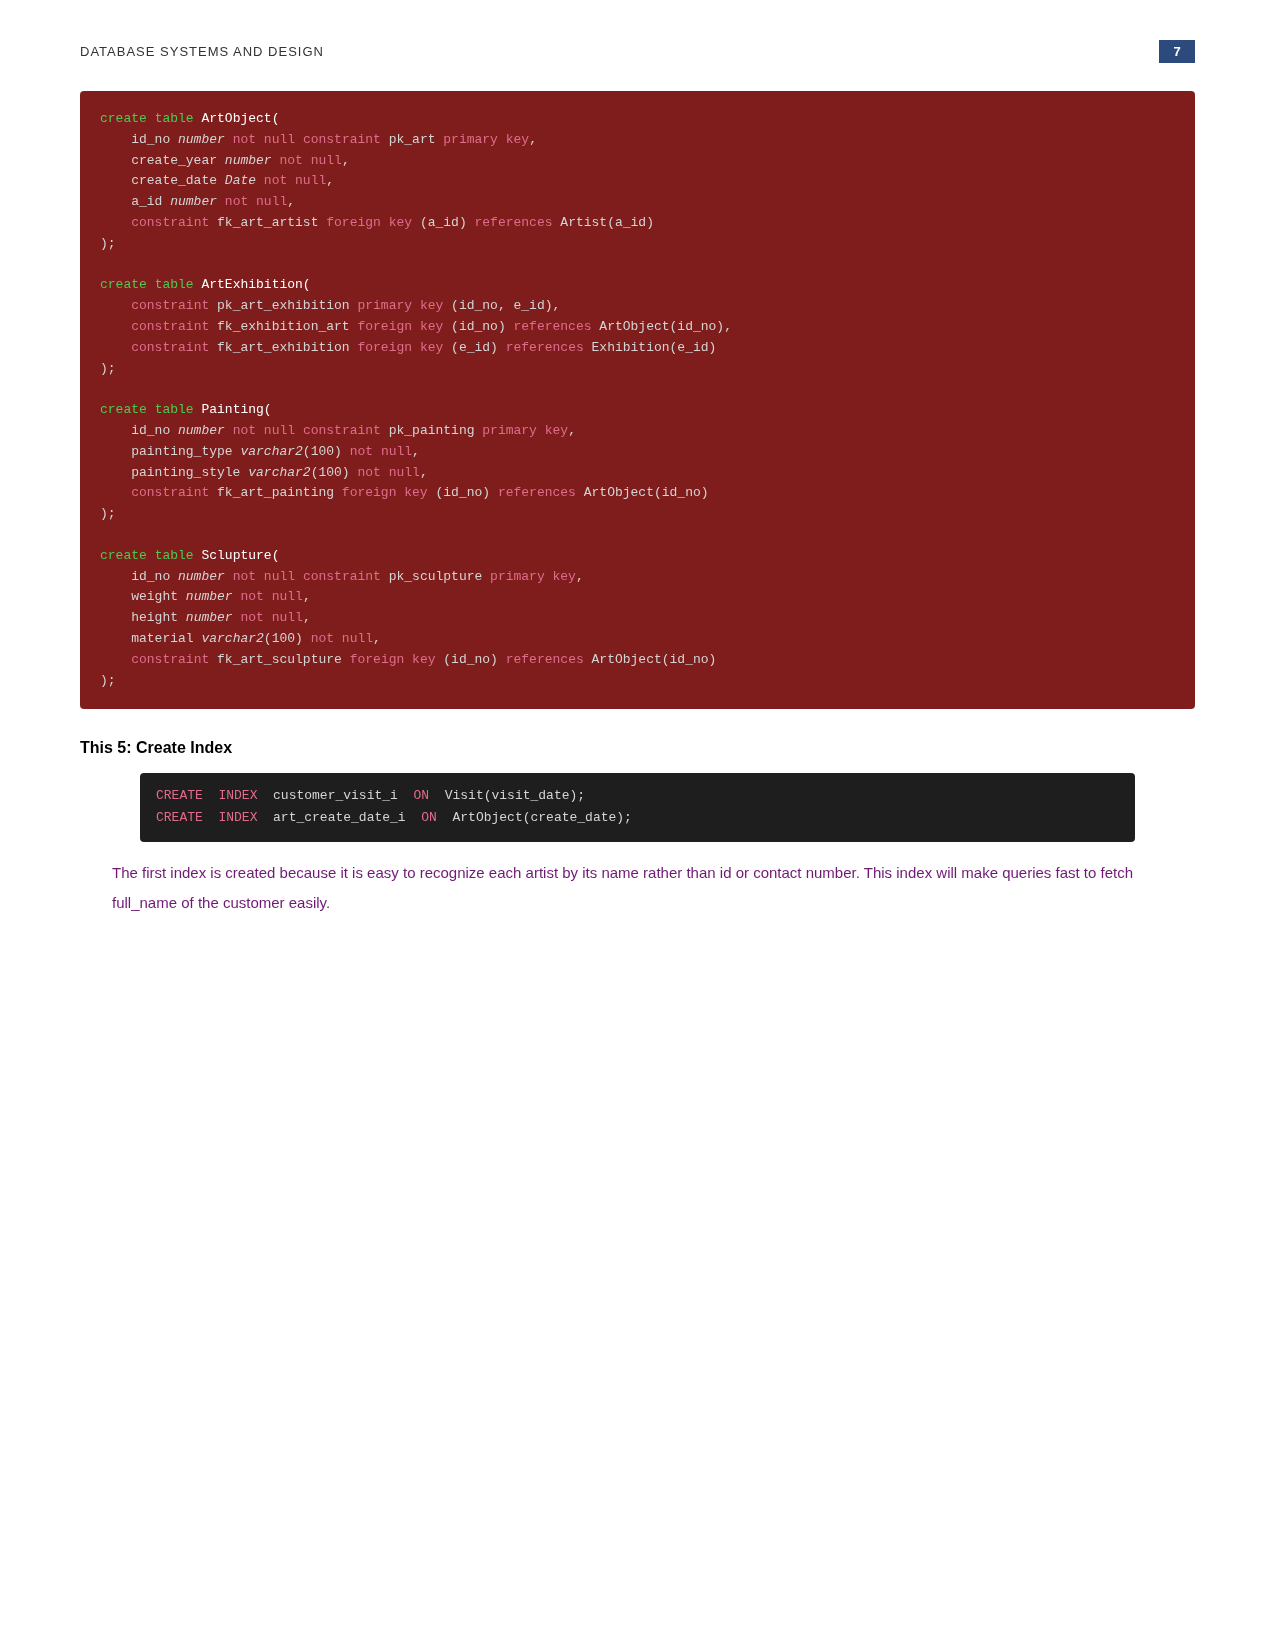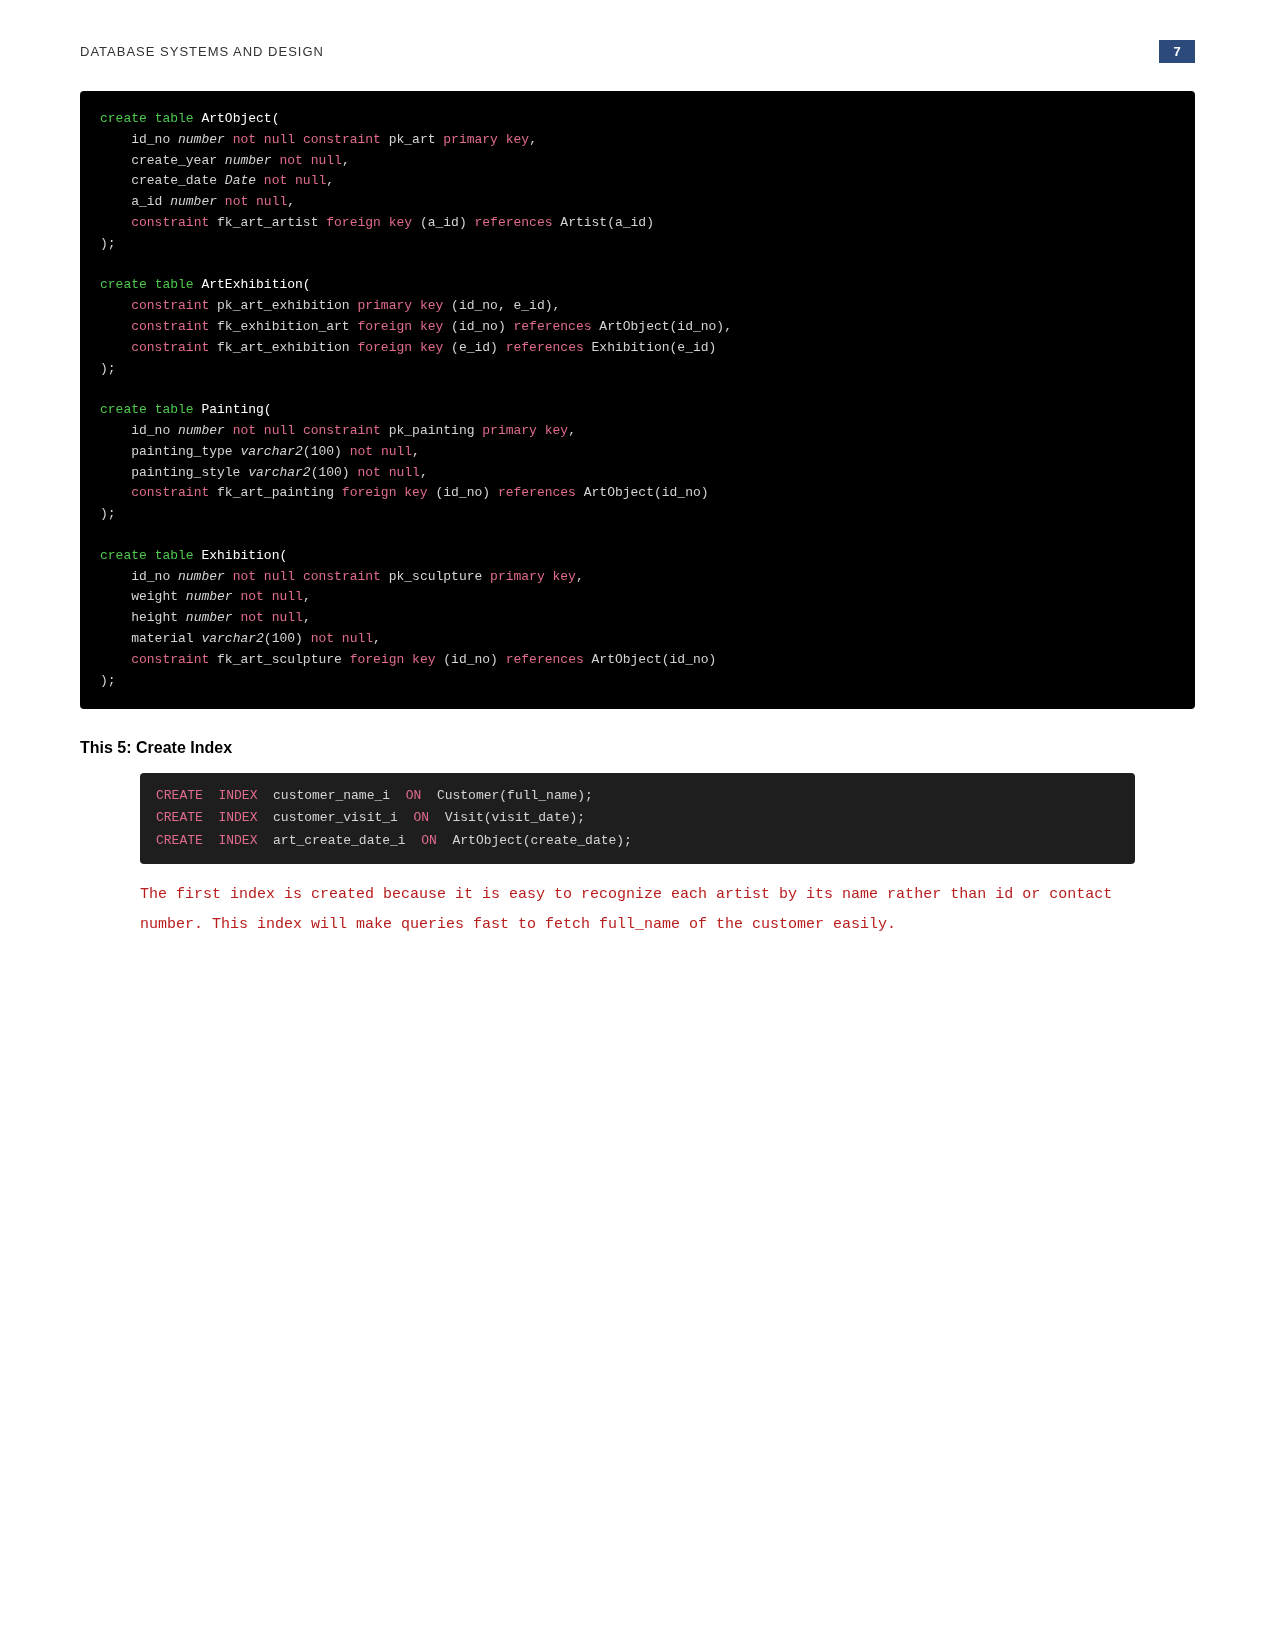--- a/index.html
+++ b/index.html
@@ -35,21 +35,21 @@
       color: #ffffff;
       font-family: Arial, Helvetica, sans-serif;
       font-size: 13px;
       font-weight: bold;
       padding: 4px 12px;
       min-width: 36px;
       text-align: center;
     }
 
     .code-block {
-      background: #000000;
+      background: #7f1d1d;
       border-radius: 4px;
       padding: 18px 20px;
       margin: 20px 0 30px 0;
       font-family: 'Courier New', Courier, monospace;
       font-size: 13px;
       line-height: 1.6;
       overflow-x: auto;
       color: #d4d4d4;
     }
 
@@ -68,25 +68,25 @@
 
     .task-heading {
       font-family: Arial, Helvetica, sans-serif;
       font-size: 16px;
       font-weight: bold;
       margin: 30px 0 16px 0;
       color: #000;
     }
 
     .body-text {
-      font-family: Liberation Mono, monospace;
+      font-family: Liberation Sans, sans-serif;
       font-size: 15px;
       line-height: 2.0;
-      color: #b91c1c;
-      margin-left: 60px;
+      color: #701a75;
+      margin-left: 32px;
       margin-right: 20px;
     }
 
     .sql-line {
       display: block;
       white-space: pre;
     }
   </style>
 </head>
 <body>
@@ -115,33 +115,32 @@
   <span class="sql-line"> </span>
 
   <span class="sql-line"><span class="kw-green">create</span> <span class="kw-green">table</span> <span class="kw-white">Painting(</span></span>
   <span class="sql-line">    id_no <span class="kw-italic">number</span> <span class="kw-pink">not null</span> <span class="kw-pink">constraint</span> pk_painting <span class="kw-pink">primary key</span>,</span>
   <span class="sql-line">    painting_type <span class="kw-italic">varchar2</span>(100) <span class="kw-pink">not null</span>,</span>
   <span class="sql-line">    painting_style <span class="kw-italic">varchar2</span>(100) <span class="kw-pink">not null</span>,</span>
   <span class="sql-line">    <span class="kw-pink">constraint</span> fk_art_painting <span class="kw-pink">foreign key</span> (id_no) <span class="kw-pink">references</span> ArtObject(id_no)</span>
   <span class="sql-line">);</span>
   <span class="sql-line"> </span>
 
-  <span class="sql-line"><span class="kw-green">create</span> <span class="kw-green">table</span> <span class="kw-white">Exhibition(</span></span>
+  <span class="sql-line"><span class="kw-green">create</span> <span class="kw-green">table</span> <span class="kw-white">Sclupture(</span></span>
   <span class="sql-line">    id_no <span class="kw-italic">number</span> <span class="kw-pink">not null</span> <span class="kw-pink">constraint</span> pk_sculpture <span class="kw-pink">primary key</span>,</span>
   <span class="sql-line">    weight <span class="kw-italic">number</span> <span class="kw-pink">not null</span>,</span>
   <span class="sql-line">    height <span class="kw-italic">number</span> <span class="kw-pink">not null</span>,</span>
   <span class="sql-line">    material <span class="kw-italic">varchar2</span>(100) <span class="kw-pink">not null</span>,</span>
   <span class="sql-line">    <span class="kw-pink">constraint</span> fk_art_sculpture <span class="kw-pink">foreign key</span> (id_no) <span class="kw-pink">references</span> ArtObject(id_no)</span>
   <span class="sql-line">);</span>
 </div>
 
 <h2 class="task-heading">This 5: Create Index</h2>
 
 <div class="code-block index-block">
-  <span class="sql-line"><span class="kw-pink">CREATE</span>  <span class="kw-pink">INDEX</span>  customer_name_i  <span class="kw-pink">ON</span>  Customer(full_name);</span>
   <span class="sql-line"><span class="kw-pink">CREATE</span>  <span class="kw-pink">INDEX</span>  customer_visit_i  <span class="kw-pink">ON</span>  Visit(visit_date);</span>
   <span class="sql-line"><span class="kw-pink">CREATE</span>  <span class="kw-pink">INDEX</span>  art_create_date_i  <span class="kw-pink">ON</span>  ArtObject(create_date);</span>
 </div>
 
 <p class="body-text">
   The first index is created because it is easy to recognize each artist by its name rather
 
 than id or contact number. This index will make queries fast to fetch full_name of the customer
 
 easily.

